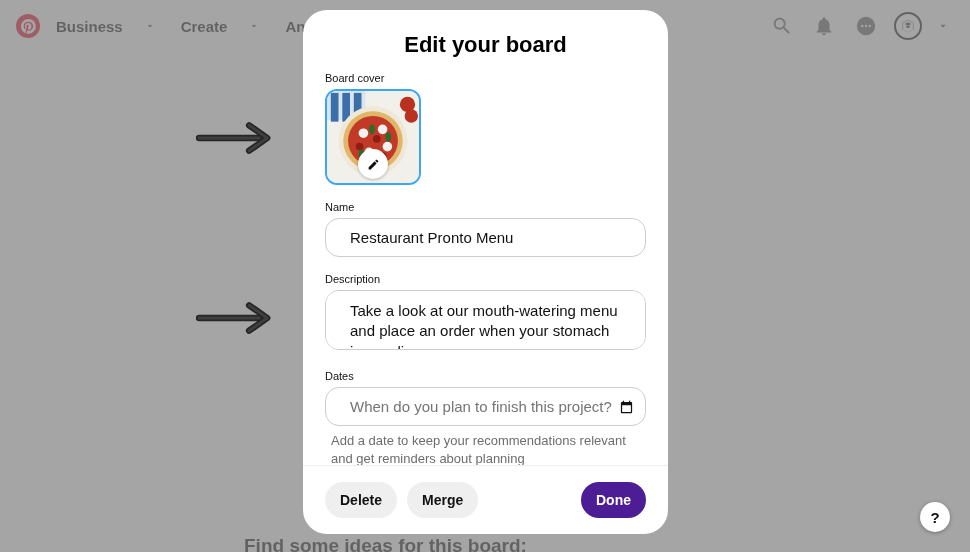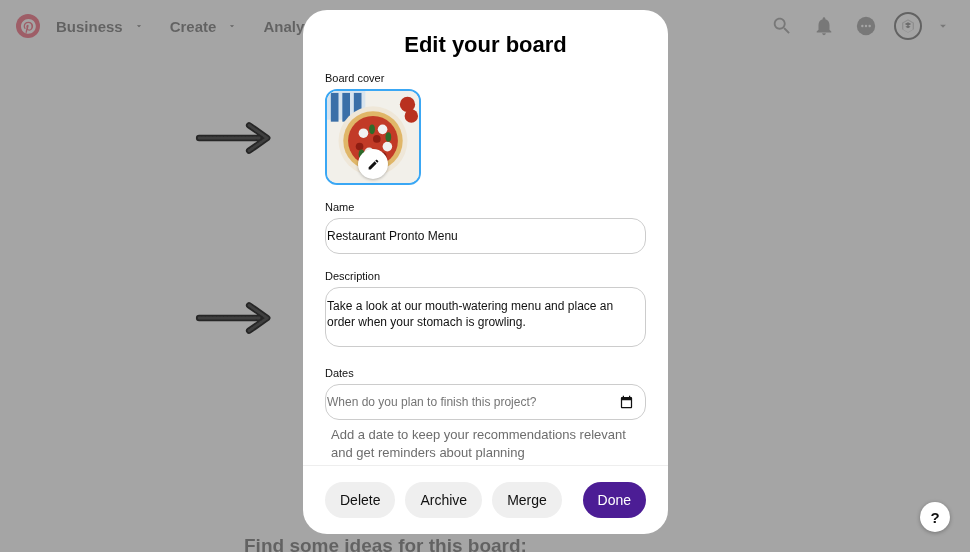--- a/index.html
+++ b/index.html
@@ -1,47 +1,47 @@
 <!DOCTYPE html>
 <html><head>
 <meta charset="utf-8">
 <style>
 * { margin: 0; padding: 0; box-sizing: border-box; font-family: -apple-system, BlinkMacSystemFont, "Segoe UI", Helvetica, Arial, sans-serif; }
 body { width: 970px; height: 552px; overflow: hidden; position: relative; background: #fff; }
 
 .topbar { display: flex; align-items: center; height: 52px; padding: 0 16px; gap: 6px; }
 .logo { width: 24px; height: 24px; border-radius: 50%; background: #e60023; display: flex; align-items: center; justify-content: center; color: #fff; font-weight: 900; font-size: 14px; }
-.navitem { display: flex; align-items: center; gap: 11px; padding: 8px 10px; font-weight: 600; font-size: 15px; color: #111; cursor: pointer; border-radius: 24px; }
+.navitem { display: flex; align-items: center; gap: 22px; padding: 8px 10px; font-weight: 600; font-size: 15px; color: #111; cursor: pointer; border-radius: 24px; }
 .navitem .chev { width: 10px; height: 10px; }
 .topbar-spacer { flex: 1; }
 .topicon { width: 36px; height: 36px; border-radius: 50%; display: flex; align-items: center; justify-content: center; cursor: pointer; color: #5f5f5f; }
 .avatar { width: 28px; height: 28px; border-radius: 50%; border: 2px solid #111; display: flex; align-items: center; justify-content: center; }
 
 .bg-text { position: absolute; left: 244px; top: 535px; font-weight: 700; font-size: 19px; color: #111; }
 
 .overlay { position: absolute; inset: 0; background: rgba(130,130,130,0.72); }
 
 .arrow { position: absolute; width: 100px; height: 40px; }
 
 .modal { position: absolute; left: 303px; top: 10px; width: 365px; height: 524px; background: #fff; border-radius: 24px; display: flex; flex-direction: column; overflow: hidden; }
 .modal-title { font-size: 22px; font-weight: 700; text-align: center; padding: 22px 0 14px; }
 .modal-body { flex: 1; overflow-y: auto; padding: 0 22px; }
 .section-label { font-size: 11px; color: #111; margin-bottom: 5px; }
 .cover-box { width: 96px; height: 96px; border: 2px solid #3aa7f4; border-radius: 12px; position: relative; overflow: hidden; }
 .cover-img { width: 100%; height: 100%; display: block; }
 .cover-edit { position: absolute; width: 30px; height: 30px; border-radius: 50%; background: #fff; left: 50%; bottom: 4px; transform: translateX(-50%); display: flex; align-items: center; justify-content: center; box-shadow: 0 1px 3px rgba(0,0,0,.25); }
-.field { border: 1px solid #ccc; border-radius: 14px; padding: 10px 1px; font-size: 12px; color: #111; width: 100%; resize: none; outline: none; }
+.field { border: 1px solid #ccc; border-radius: 14px; padding: 10px 24px; font-size: 15px; color: #111; width: 100%; resize: none; outline: none; }
 .textarea { height: 60px; line-height: 1.35; }
 .dates-wrap { position: relative; text-decoration: underline; }
 .dates-wrap .calicon { position: absolute; right: 12px; top: 50%; transform: translateY(-50%); color: #5f5f5f; }
 .helper { font-size: 13px; color: #6d6d6d; padding: 6px 6px 0; line-height: 1.35; }
 .gap { height: 16px; }
 
 .modal-footer { border-top: 1px solid #eee; padding: 16px 22px; display: flex; align-items: center; gap: 10px; }
-.btn { border: none; border-radius: 22px; padding: 10px 15px; font-weight: 400; font-size: 14px; cursor: pointer; }
+.btn { border: none; border-radius: 22px; padding: 10px 15px; font-weight: 700; font-size: 14px; cursor: pointer; }
 .btn-grey { background: #efefef; color: #111; }
 .btn-red { background: #4c1d95; color: #fff; }
 .footer-spacer { flex: 1; }
 
 .help-fab { position: absolute; right: 20px; bottom: 20px; width: 30px; height: 30px; border-radius: 50%; background: #fff; box-shadow: 0 1px 4px rgba(0,0,0,.3); display: flex; align-items: center; justify-content: center; font-weight: 700; color: #111; cursor: pointer; font-size: 15px; }
 </style>
 </head>
 <body>
 
 <div class="topbar">
@@ -168,20 +168,19 @@
       <svg class="calicon" width="15" height="15" viewBox="0 0 24 24" fill="#111">
           <path d="M19 4h-1V2h-2v2H8V2H6v2H5c-1.1 0-2 .9-2 2v14c0 1.1.9 2 2 2h14c1.1 0 2-.9 2-2V6c0-1.1-.9-2-2-2zm0 16H5V9h14v11z"></path>
         </svg>
     </div>
     <div class="helper">Add a date to keep your recommendations relevant and get reminders about planning</div>
     <div class="gap"></div>
   </div>
 
   <div class="modal-footer">
     <button class="btn btn-grey">Delete</button>
-    <button class="btn btn-grey">Archive</button>
     <button class="btn btn-grey">Merge</button>
     <div class="footer-spacer"></div>
     <button class="btn btn-red">Done</button>
   </div>
 </div>
 
 <div class="help-fab">?</div>
 
 </body></html>

